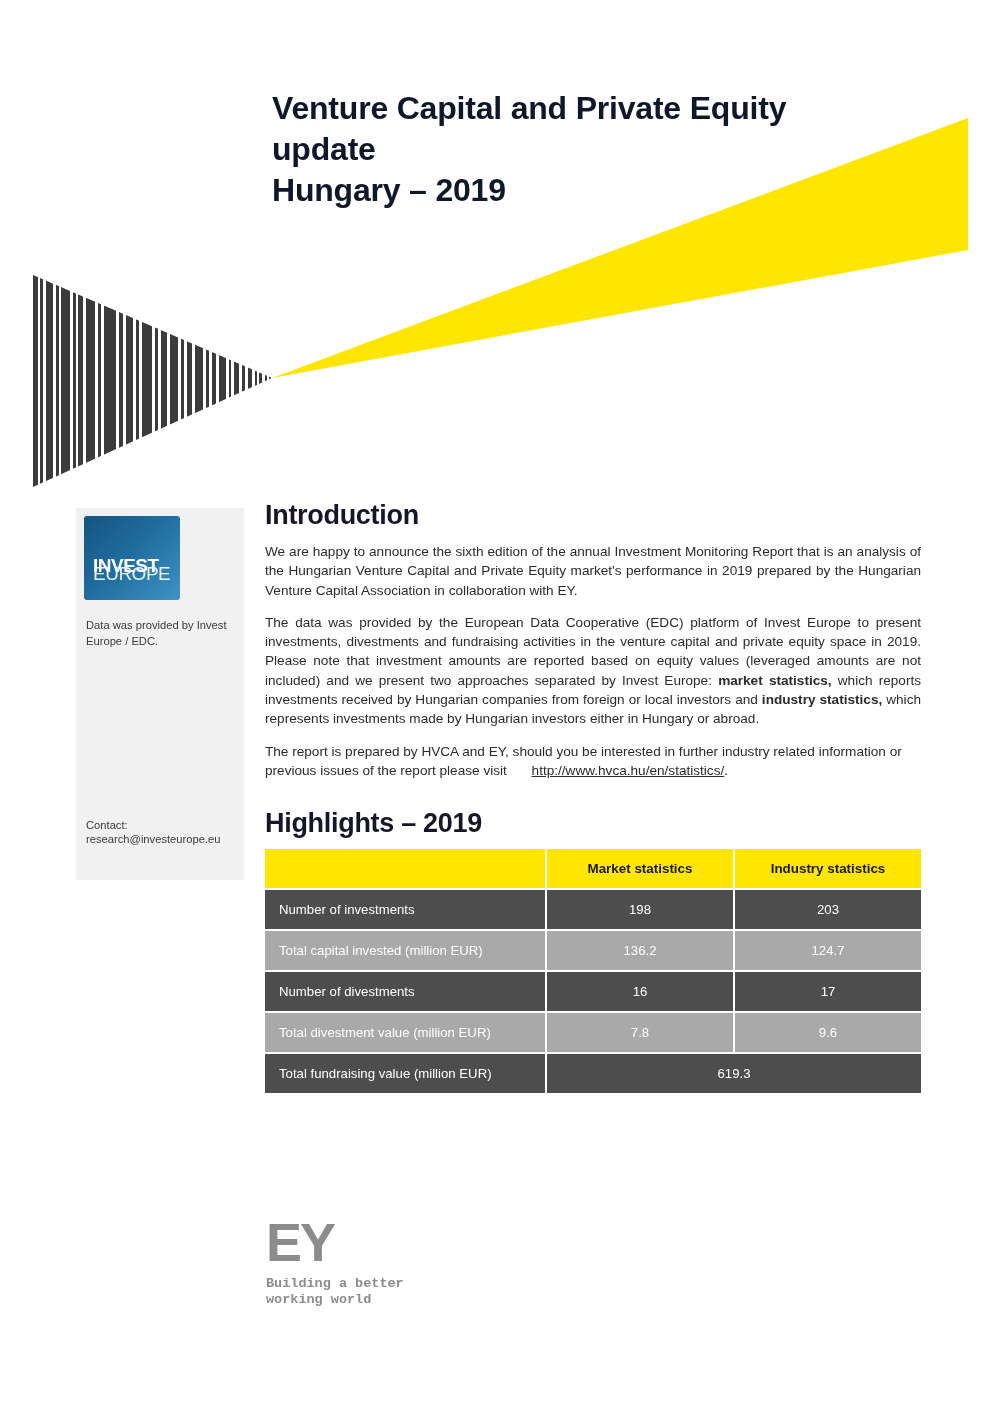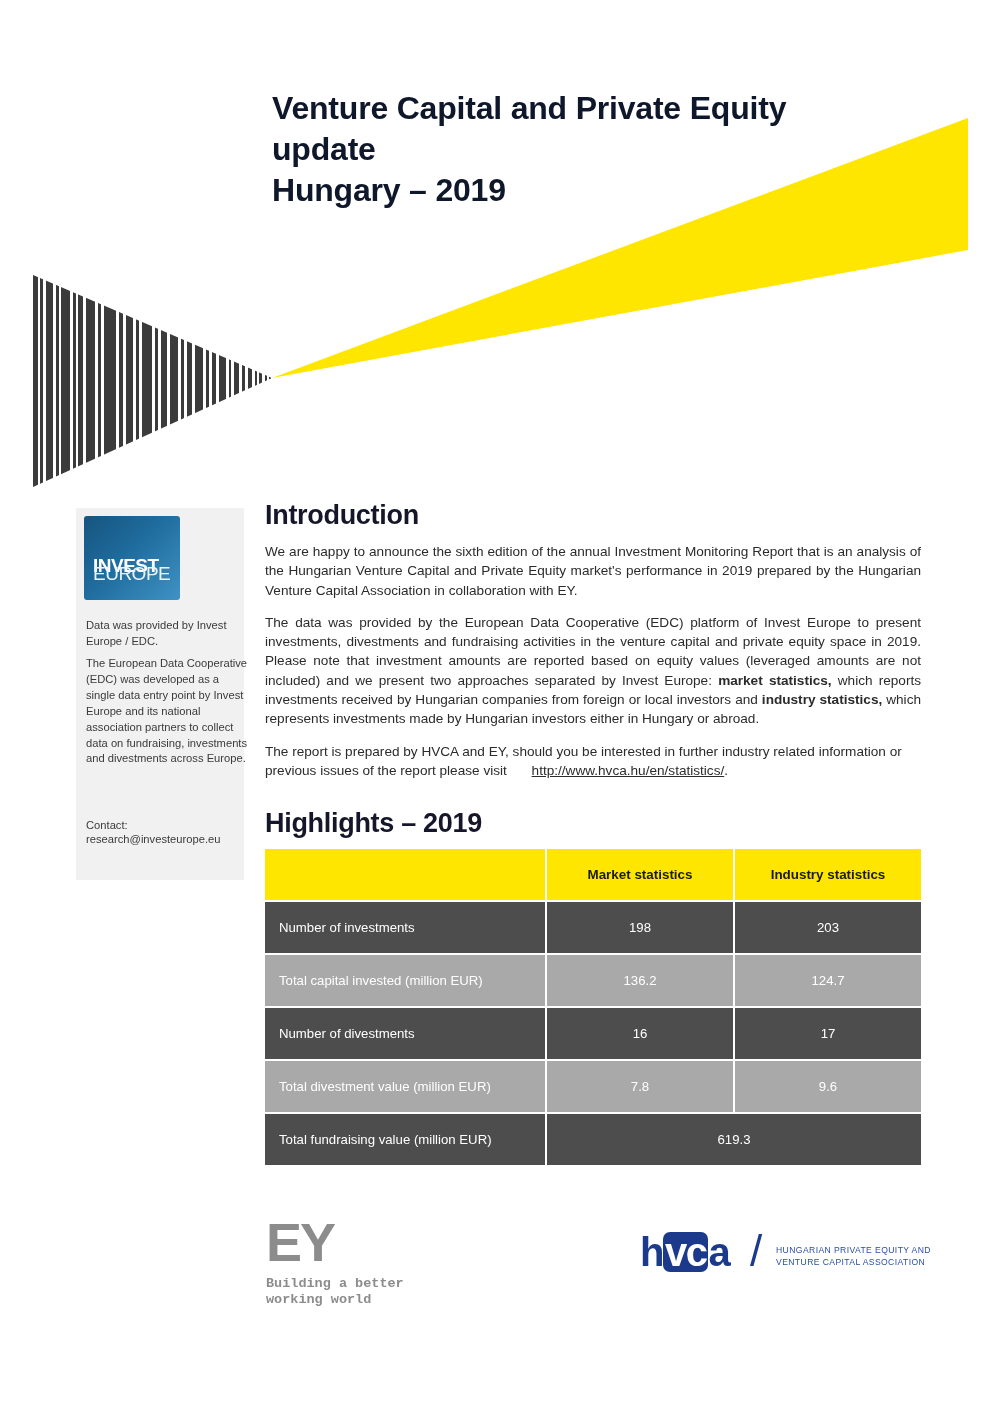--- a/index.html
+++ b/index.html
@@ -128,21 +128,21 @@
   #highlights-table {
     border-collapse: separate;
     border-spacing: 2px 2px;
     width: 656px;
     table-layout: fixed;
     margin-left: -2px;
   }
   #highlights-table col.c-label { width: 280px; }
   #highlights-table col.c-val   { width: 186px; }
   #highlights-table th, #highlights-table td {
-    padding: 10px;
+    padding: 4px;
     height: 31px;
     font-size: 13.2px;
     vertical-align: middle;
   }
   #highlights-table thead th.blank-head {
     background: #ffe600;
   }
   #highlights-table thead th.col-head {
     background: #ffe600;
     color: #1a1a1a;
@@ -290,21 +290,20 @@
   <span class="tline">update</span>
   <span class="tline">Hungary – 2019</span>
 </div>
 
 <aside id="sidebar">
   <div id="invest-europe-logo">
     <div class="ie-invest">INVEST</div>
     <div class="ie-europe">EUROPE</div>
   </div>
   <div class="side-text" id="sb-p1">Data was provided by Invest Europe / EDC.</div>
-  <div class="side-text" id="sb-p2">The European Data Cooperative (EDC) was developed as a single data entry point by Invest Europe and its national association partners to collect data on fundraising, investments and divestments across Europe.</div>
   <div class="side-text" id="sb-contact">Contact:</div>
   <div class="side-text" id="sb-email">research@investeurope.eu</div>
 </aside>
 
 <main id="main">
 
   <h2 class="section-heading">Introduction</h2>
 
   <p class="body-par">We are happy to announce the sixth edition of the annual Investment Monitoring Report that is an analysis of the Hungarian Venture Capital and Private Equity market's performance in 2019 prepared by the Hungarian Venture Capital Association in collaboration with EY.</p>
 
@@ -359,22 +358,14 @@
 <footer id="footer">
 
   <div id="ey-logo">
     <div class="ey-mark">EY</div>
     <div class="ey-tag">
       <span>Building a better</span>
       <span>working world</span>
     </div>
   </div>
 
-  <div id="hvca-logo">
-    <div class="hv-word"><span>h</span><span class="hv-box">vc</span><span>a</span></div>
-    <div class="hv-slash">/</div>
-    <div class="hv-sub">
-      <span>HUNGARIAN PRIVATE EQUITY AND</span>
-      <span>VENTURE CAPITAL ASSOCIATION</span>
-    </div>
-  </div>
 
 </footer>
 
 </body></html>

